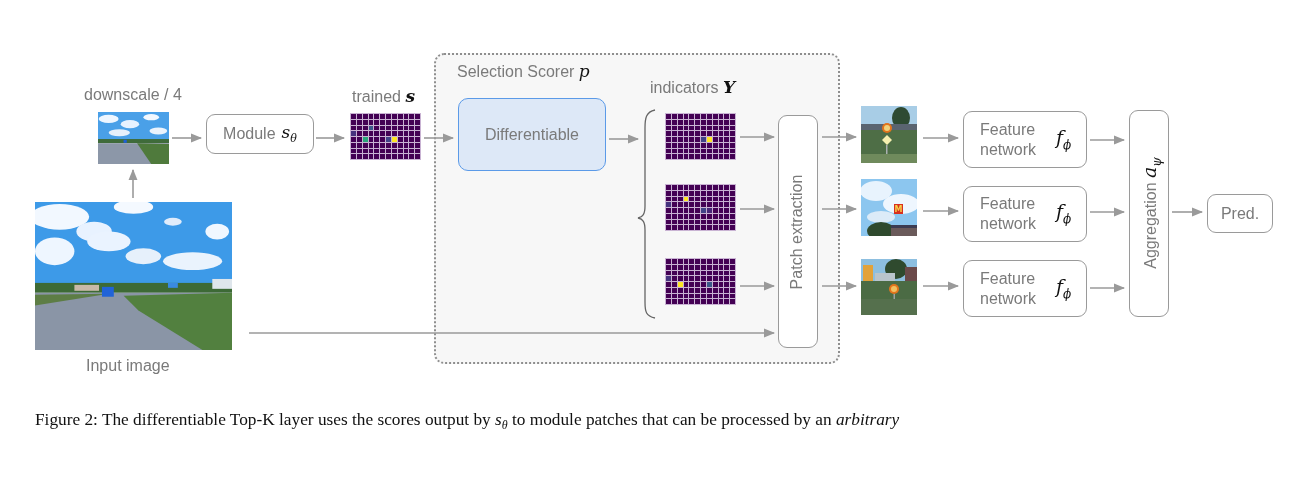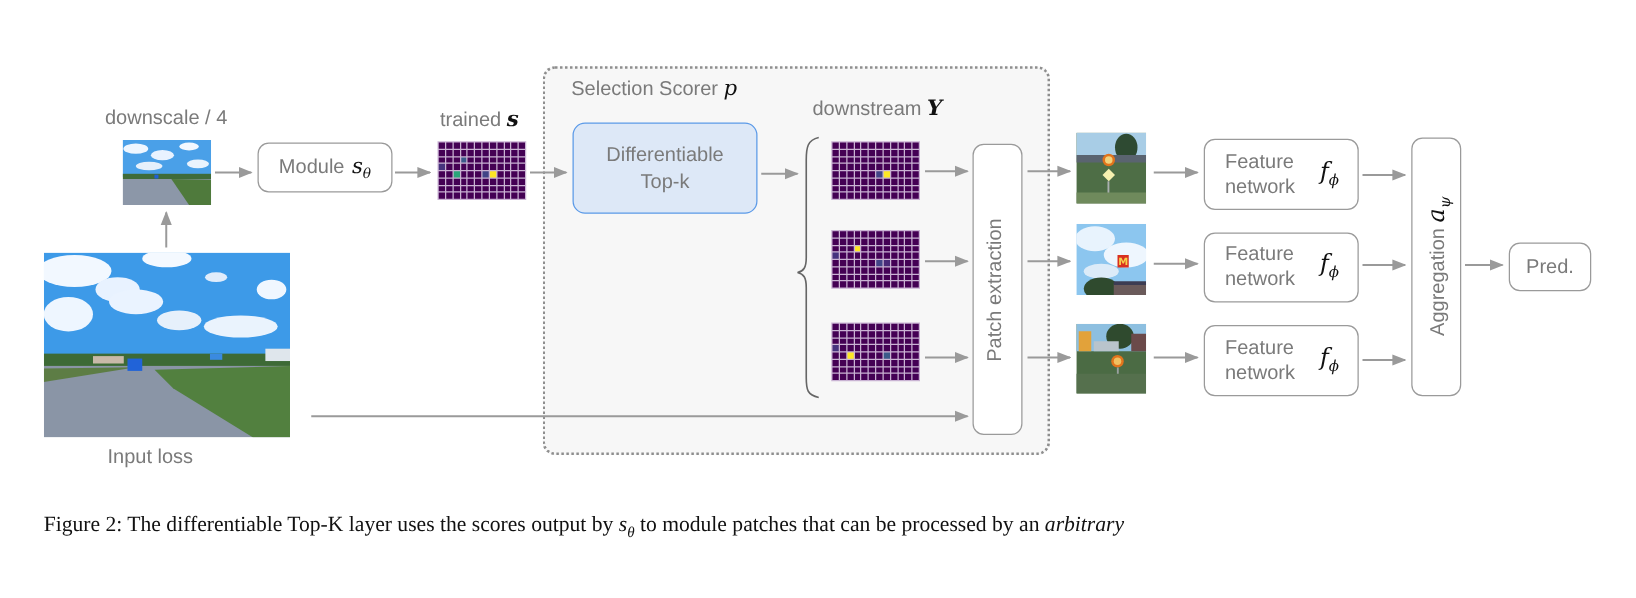--- a/index.html
+++ b/index.html
@@ -88,21 +88,21 @@
     <rect y="82" width="200" height="10" fill="#3d6a36"></rect>
     <rect x="180" y="78" width="20" height="10" fill="#dfe6ec"></rect>
     <rect x="40" y="84" width="25" height="6" fill="#c9b9a8"></rect>
     <rect y="92" width="200" height="58" fill="#8a95a6"></rect>
     <polygon points="90,95 200,92 200,150 170,150 105,110" fill="#52803f"></polygon>
     <polygon points="0,94 75,93 0,105" fill="#5d7d45"></polygon>
     <rect x="68" y="86" width="12" height="10" fill="#2163d8"></rect>
     <rect x="135" y="82" width="10" height="5" fill="#3a8ae0"></rect>
   </svg>
 </div>
-<div class="lbl" style="left:86px; top:357px;">Input loss</div>
+<div class="lbl" style="left:86px; top:357px;">Input image</div>
 
 <div class="box" style="left:206px; top:114px; width:108px; height:40px; display:flex; align-items:center; justify-content:center; gap:6px;">
   <span>Module</span>
   <span class="math" style="font-size:17px;"><span>s</span><sub style="font-size:11px;">θ</sub></span>
 </div>
 
 <div class="lbl" style="left:352px; top:86px;">
   <span>trained</span>
   <span class="mathb" style="font-size:17px;">s</span>
 </div>
@@ -200,25 +200,24 @@
     <div class="cell" style="background: rgb(68, 1, 84);"></div>
     <div class="cell" style="background: rgb(68, 1, 84);"></div>
     <div class="cell" style="background: rgb(68, 1, 84);"></div>
     <div class="cell" style="background: rgb(68, 1, 84);"></div>
     <div class="cell" style="background: rgb(68, 1, 84);"></div>
     <div class="cell" style="background: rgb(68, 1, 84);"></div>
   </div>
 
 <div class="topk">
   <span>Differentiable</span>
-  <span>Top-k</span>
 </div>
 
 <div class="lbl" style="left:650px; top:77px;">
-  <span>downstream</span>
+  <span>indicators</span>
   <span class="mathb" style="font-size:17px;">Y</span>
 </div>
 <div class="grid heatmap" id="grid-ind-0" style="left: 665px; top: 113px; width: 71px; height: 47px; grid-template-columns: repeat(12, 1fr); grid-template-rows: repeat(8, 1fr); gap: 1px; padding: 1px;">
     <div class="cell" style="background: rgb(68, 1, 84);"></div>
     <div class="cell" style="background: rgb(68, 1, 84);"></div>
     <div class="cell" style="background: rgb(68, 1, 84);"></div>
     <div class="cell" style="background: rgb(68, 1, 84);"></div>
     <div class="cell" style="background: rgb(68, 1, 84);"></div>
     <div class="cell" style="background: rgb(68, 1, 84);"></div>
     <div class="cell" style="background: rgb(68, 1, 84);"></div>

